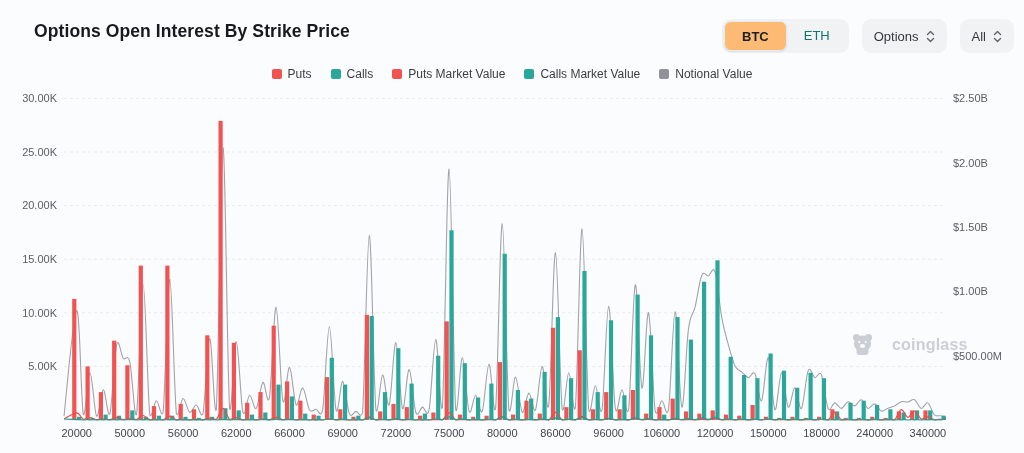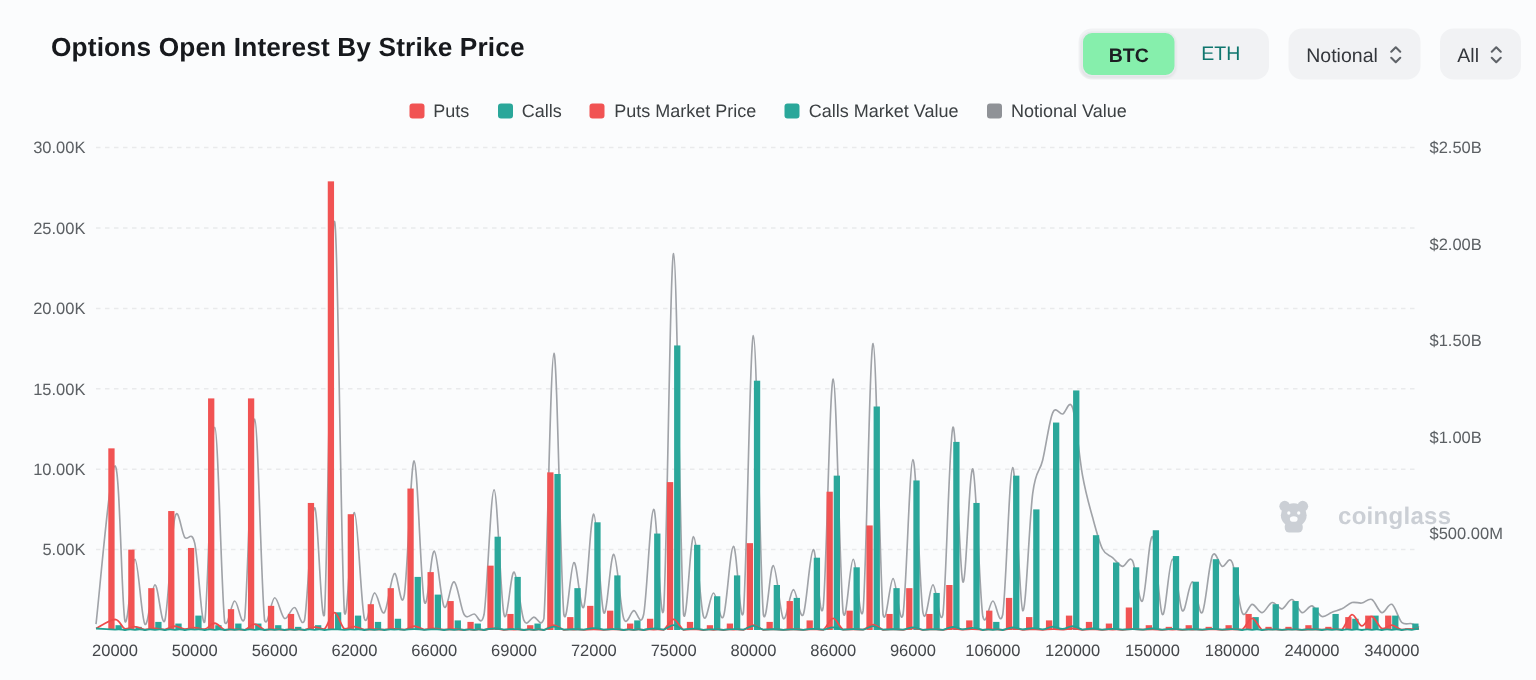--- a/index.html
+++ b/index.html
@@ -23,21 +23,21 @@
   .seg {
     display:flex; align-items:center; background:#f1f2f4;
     border-radius:9px; padding:2px; height:34px;
   }
   .seg-btn {
     border:none; background:transparent; cursor:pointer;
     font-family:inherit; font-size:13px; font-weight:400; color:#0f766e;
     padding:0 17px; height:30px; border-radius:7px; line-height:30px;
   }
   .seg-btn.active {
-    background:#86efac; color:#1c1e22; font-weight:600;
+    background:#fdba74; color:#1c1e22; font-weight:600;
     box-shadow:0 1px 2px rgba(0,0,0,.08); border:1px solid #e7e9ec;
   }
   .select {
     display:flex; align-items:center; gap:7px; cursor:pointer;
     background:#f1f2f4; border-radius:9px; height:34px; padding:0 12px;
     font-size:13px; font-weight:500; color:#34373c;
   }
   .legend {
     position:absolute; left:0; right:0; top:67px;
     display:flex; justify-content:center; align-items:flex-end; gap:19px;
@@ -58,21 +58,21 @@
 <div class="stage">
 
   <div class="page-title">Options Open Interest By Strike Price</div>
 
   <div class="controls">
     <div class="seg">
       <button class="seg-btn active">BTC</button>
       <button class="seg-btn">ETH</button>
     </div>
     <div class="select">
-      <span>Notional</span>
+      <span>Options</span>
       <svg width="9" height="13" viewBox="0 0 9 13">
         <path d="M1.5 4.5 L4.5 1.5 L7.5 4.5 M1.5 8.5 L4.5 11.5 L7.5 8.5" fill="none" stroke="#5f6368" stroke-width="1.4" stroke-linecap="round" stroke-linejoin="round"></path>
       </svg>
     </div>
     <div class="select">
       <span>All</span>
       <svg width="9" height="13" viewBox="0 0 9 13">
         <path d="M1.5 4.5 L4.5 1.5 L7.5 4.5 M1.5 8.5 L4.5 11.5 L7.5 8.5" fill="none" stroke="#5f6368" stroke-width="1.4" stroke-linecap="round" stroke-linejoin="round"></path>
       </svg>
     </div>
@@ -82,21 +82,21 @@
       <span class="legend-item">
         <span class="legend-swatch" style="background: rgb(241, 83, 83);"></span>
         <span>Puts</span>
       </span>
       <span class="legend-item">
         <span class="legend-swatch" style="background: rgb(42, 167, 154);"></span>
         <span>Calls</span>
       </span>
       <span class="legend-item">
         <span class="legend-swatch" style="background: rgb(241, 83, 83);"></span>
-        <span>Puts Market Price</span>
+        <span>Puts Market Value</span>
       </span>
       <span class="legend-item">
         <span class="legend-swatch" style="background: rgb(42, 167, 154);"></span>
         <span>Calls Market Value</span>
       </span>
       <span class="legend-item">
         <span class="legend-swatch" style="background: rgb(143, 146, 151);"></span>
         <span>Notional Value</span>
       </span>
     </div>

